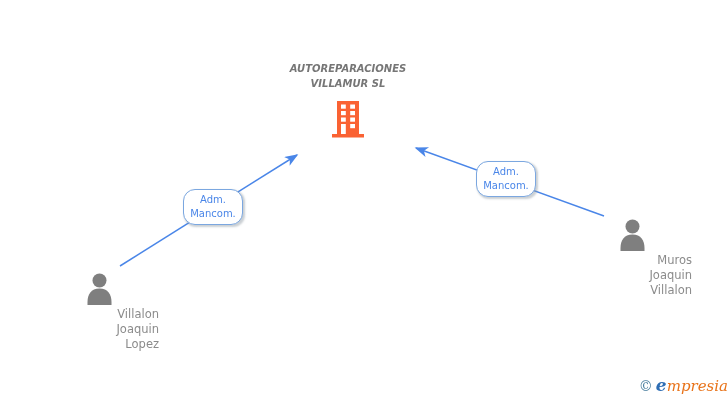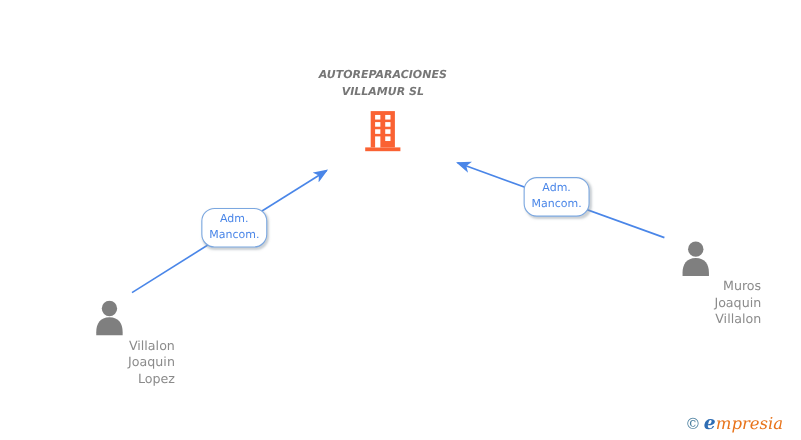--- a/index.html
+++ b/index.html
@@ -67,21 +67,21 @@
   .person-name {
     font-size: 11.5px;
     color: #8b8b8b;
     line-height: 15px;
     text-align: right;
   }
   .person-name span { display: block; }
 
   .brand {
     position: absolute;
-    right: 16px; bottom: 5px;
+    right: 0; bottom: 5px;
     z-index: 2;
     font-family: "DejaVu Serif", "Liberation Serif", serif;
     font-style: italic;
     font-size: 15px;
     white-space: nowrap;
     cursor: pointer;
   }
   .brand .copy  { color: #4a7f9f; font-style: normal; font-size: 14px; margin-right: 3px; }
   .brand .e     { color: #2e6db4; font-weight: bold; font-size: 17px; }
   .brand .rest  { color: #e8731a; }

